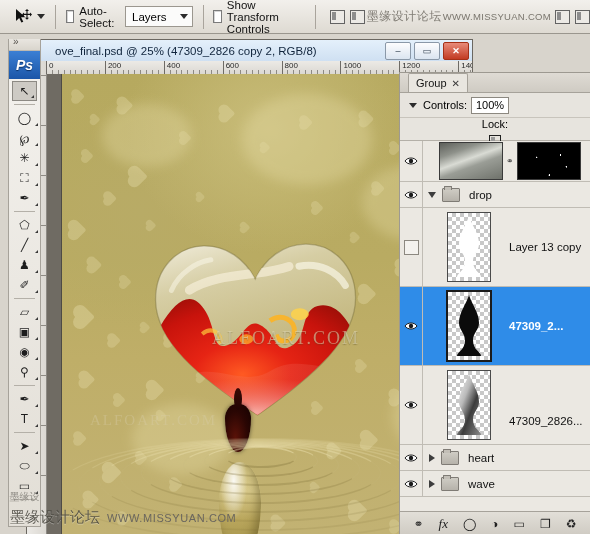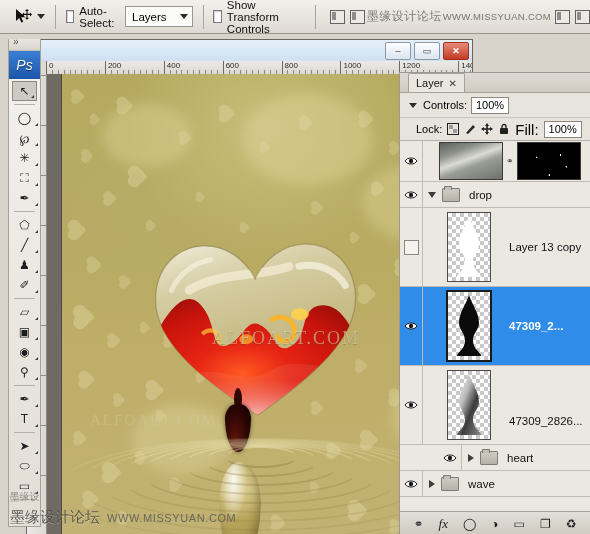--- a/index.html
+++ b/index.html
@@ -52,21 +52,21 @@
     position:absolute;left:8px;top:39px;width:31px;height:487px;
     background:linear-gradient(#f4f2ee,#e2ded6);
     border:1px solid #a6a29a;border-top:none;z-index:40;
   }
   .tb-grip{height:11px;background:linear-gradient(#e9e6e0,#d9d5cd);
     border-bottom:1px solid #bdb9b1;position:relative;}
   .tb-grip::after{content:"\00BB";position:absolute;left:4px;top:-3px;font-size:10px;color:#55524c;}
   .ps-logo{
     height:28px;background:linear-gradient(#3b7fd4,#1b56a8);
     display:flex;align-items:center;justify-content:center;
-    color:#fff;font-weight:normal;font-size:14px;font-style:italic;
+    color:#fff;font-weight:bold;font-size:14px;font-style:italic;
     text-shadow:0 1px 1px #0b2f63;
   }
   .tools{padding-top:2px;}
   .tool{
     height:20px;display:flex;align-items:center;justify-content:center;
     position:relative;color:#1d1d1d;font-size:12px;
   }
   .tool.sel{background:#cdcac4;border:1px solid #8d8a84;height:18px;margin:0 3px;}
   .tool .corner{position:absolute;right:2px;bottom:2px;width:0;height:0;
     border-left:3px solid transparent;border-bottom:3px solid #3a3a3a;}
@@ -207,20 +207,21 @@
   }
   .carrow{width:0;height:0;border-left:4px solid transparent;border-right:4px solid transparent;
     border-top:5px solid #2b2b2b;margin-left:4px;}
   .fld{
     height:15px;min-width:36px;background:#fff;border:1px solid #8c8880;
     font-size:11px;display:flex;align-items:center;justify-content:center;
   }
   .lp-row2{
     height:22px;display:flex;align-items:center;padding:0 16px;gap:5px;
     border-bottom:1px solid #b4b0a8;
+    flex-direction:column;
   }
   .lockico{width:13px;height:13px;display:flex;align-items:center;justify-content:center;font-size:11px;color:#1f1f1f;}
 
   .lp-list{flex:1;overflow:hidden;background:#ebe8e2;position:relative;}
   .lrow{
     display:flex;align-items:center;border-bottom:1px solid #c0bcb4;
     background:#ebe8e2;position:relative;
   }
   .lrow.sel{background:#2f8ce8;}
   .lrow.sel .lname{color:#fff;font-weight:bold;}
@@ -296,20 +297,21 @@
     <span class="wm-top">墨缘设计论坛</span>
     <span class="wm-top2">WWW.MISSYUAN.COM</span>
     <div class="align-icons" style="margin-left:4px">
       <div class="ai"></div>
       <div class="ai"></div>
     </div>
   </div>
 
   <div class="docwin">
     <div class="doc-title">
+      <span>ove_final.psd @ 25% (47309_2826 copy 2, RGB/8)</span>
       <div class="winbtns">
         <div class="wb">
           <span>–</span>
         </div>
         <div class="wb">
           <span>▭</span>
         </div>
         <div class="wb close">
           <span>✕</span>
         </div>
@@ -580,21 +582,21 @@
         <div class="tool">⬭<span class="corner"></span></div>
         <div class="tool">▭<span class="corner"></span></div>
         <div class="tdiv"></div>
       </div>
     <div class="tb-wm">墨缘设</div>
   </div>
 
   <div class="layers">
     <div class="lp-tabrow">
       <div class="lp-tab">
-        <span>Layer</span>
+        <span>Group</span>
         <span class="x-ico">✕</span>
       </div>
     </div>
 
     <div class="lp-row1">
       <span class="carrow"></span>
       <span style="font-size:11px;margin-left:2px">Controls:</span>
       <div class="fld">
         <span>100%</span>
       </div>
@@ -688,21 +690,21 @@
                   <stop offset="0" stop-color="#ffffff"></stop>
                   <stop offset="0.35" stop-color="#b9b9b9"></stop>
                   <stop offset="0.6" stop-color="#3c3c3c"></stop>
                   <stop offset="1" stop-color="#8a8a8a"></stop>
                 </linearGradient>
               </defs>
               <path d="M21 3 C24 13, 31 20, 31 31 C31 38, 25 41, 25 48 C25 58, 33 60, 33 64 L9 64 C9 60, 17 58, 17 48 C17 41, 11 38, 11 31 C11 20, 18 13, 21 3 Z" fill="url(#grad4)"></path>
             </svg></div>
           <span class="lname" style="margin-left: 18px; margin-top: 32px;">47309_2826...</span>
         </div>
-        <div class="lrow" style="height: 25px; padding-left: 39px;">
+        <div class="lrow" style="height: 25px;">
           <div class="eye">
             <svg width="14" height="10" viewBox="0 0 14 10">
               <path d="M1 5 C3.5 1, 10.5 1, 13 5 C10.5 9, 3.5 9, 1 5 Z" fill="#fff" stroke="#1b1b1b" stroke-width="1"></path>
               <circle cx="7" cy="5" r="2.2" fill="#1b1b1b"></circle>
             </svg>
           </div>
           <div class="arrow-r"></div>
           <div class="folder"></div>
           <span class="lname">heart</span>
         </div>

